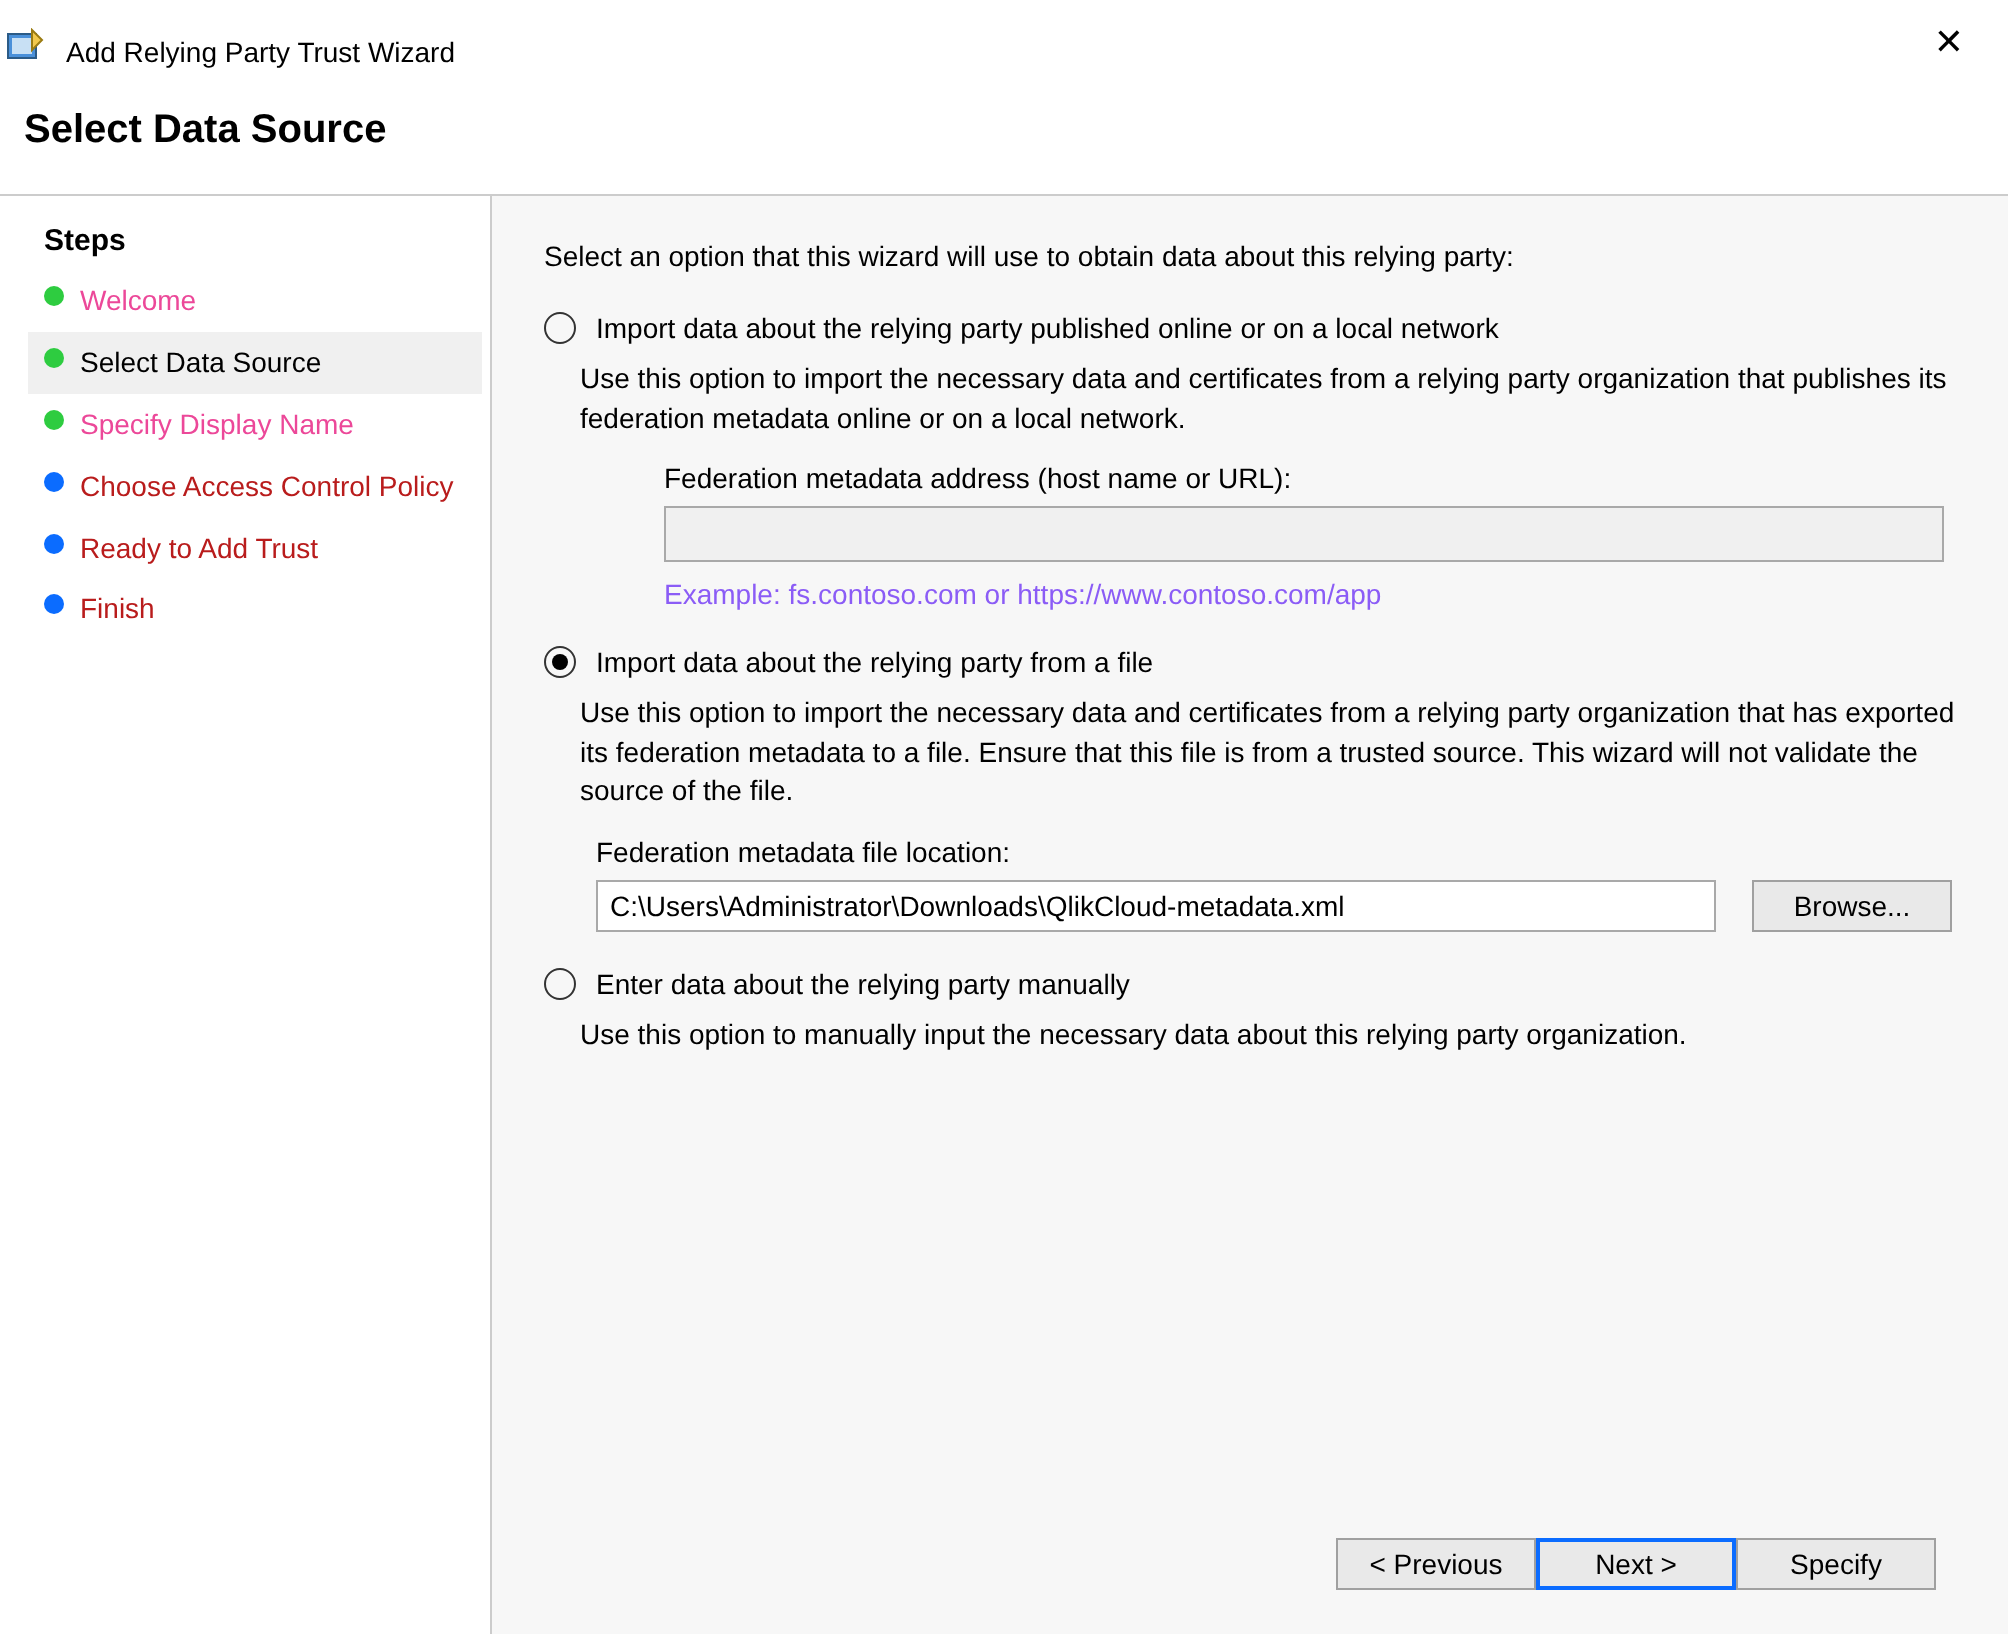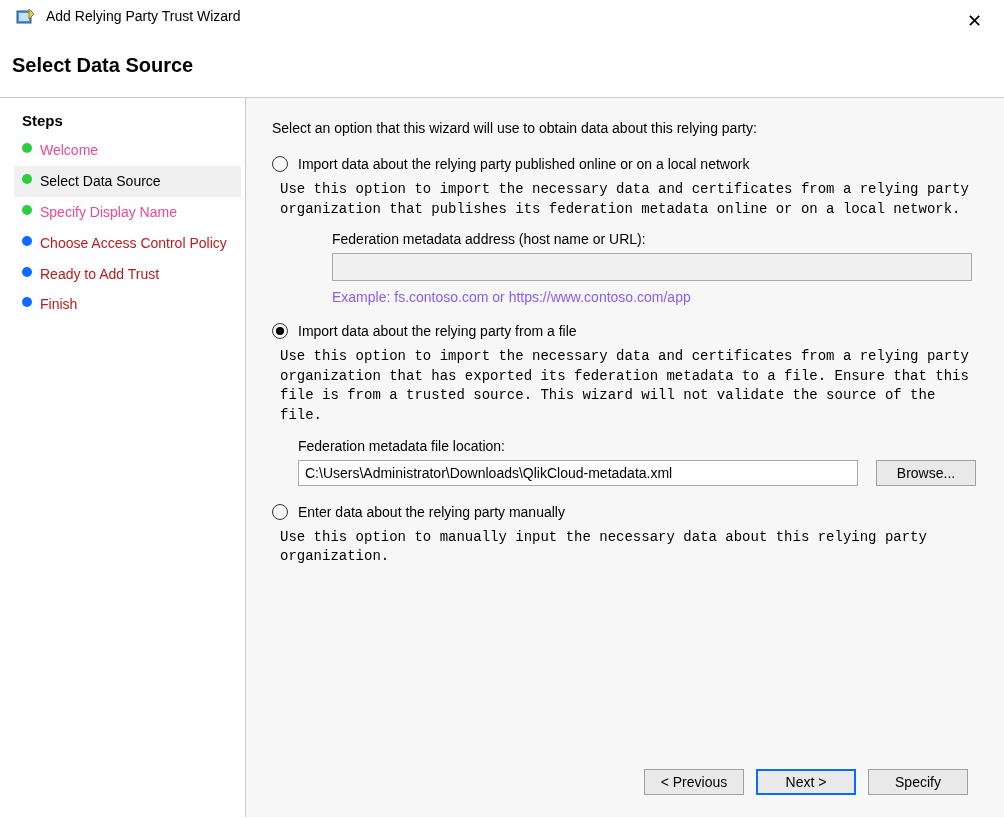--- a/index.html
+++ b/index.html
@@ -7,22 +7,22 @@
       font-family: 'Segoe UI', Tahoma, sans-serif;
       font-size: 13px;
       background: #fff;
       width: 1004px;
       height: 818px;
       overflow: hidden;
       position: relative;
     }
     .titlebar {
       display: flex;
-      align-items: flex-start;
-      padding: 8px 12px 6px 16px;
+      align-items: flex-end;
+      padding: 8px 12px 6px 3px;
       height: 40px;
     }
     .titlebar-icon {
       width: 20px;
       height: 20px;
       margin-right: 10px;
       display: inline-flex;
       align-items: center;
       justify-content: center;
     }
@@ -130,24 +130,23 @@
       border-radius: 50%;
     }
     .radio-label {
       font-size: 14px;
       color: #000;
       cursor: pointer;
     }
     .option-desc {
       font-size: 14px;
       color: #000;
-      margin-left: 8px;
+      margin-left: 18px;
       line-height: 1.4;
       margin-bottom: 12px;
-      font-family: Liberation Mono, monospace;
     }
     .field-block {
       margin-left: 60px;
     }
     .field-label {
       font-size: 14px;
       color: #000;
       margin-bottom: 6px;
     }
     .text-input {
@@ -183,21 +182,20 @@
       font-size: 14px;
       background: #e9e9e9;
       border: 1px solid #a0a0a0;
       padding: 4px 14px;
       cursor: pointer;
       min-width: 90px;
     }
     .button-bar {
       display: flex;
       justify-content: flex-end;
-      gap: 12px;
       padding: 16px 10px 22px 0;
     }
     .btn.primary {
       border: 2px solid #0b6cff;
       padding: 3px 13px;
     }
     .btn.wide { min-width: 100px; }
   </style>
 </head>
 <body>

